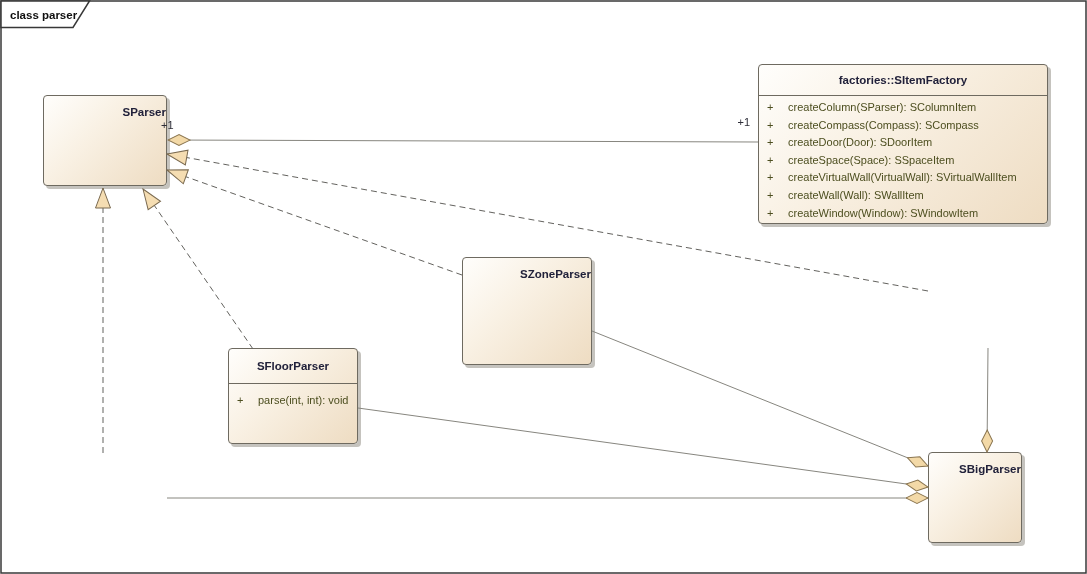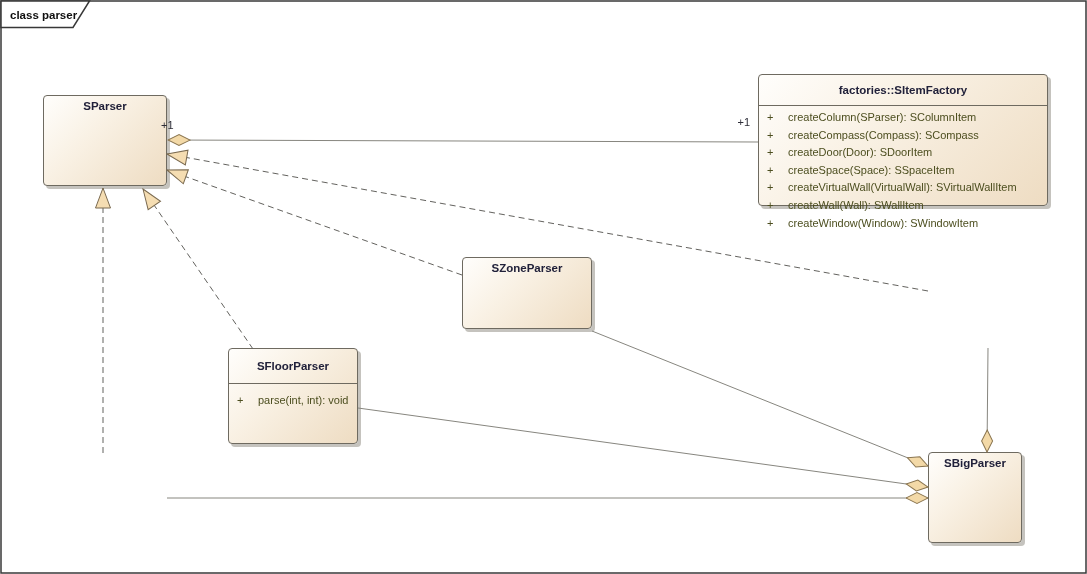--- a/index.html
+++ b/index.html
@@ -11,21 +11,21 @@
     position:absolute;box-sizing:border-box;
     border:1px solid #6e6a60;border-radius:4px;
     background:linear-gradient(135deg,#fffefc 0%,#f9f1e4 40%,#eedcc2 100%);
     box-shadow:3px 3px 0 rgba(150,146,136,.55);
     z-index:1;
   }
   .cls .title{
     font-weight:bold;font-size:11.5px;color:#21213a;
     text-align:center;white-space:nowrap;
   }
-  .cls.simple .title{padding-top:4px;}
+  .cls.simple .title{padding-top:10px;text-align:right;}
   .cls .hdr{display:flex;align-items:center;justify-content:center;}
   .cls.factory .hdr{height:30px;}
   .cls.floor .hdr{height:34px;}
   .methods{border-top:1px solid #6e6a60;padding-top:3px;}
   .mrow{
     display:flex;font-size:11px;color:#4c4e1f;
     line-height:17.6px;padding-left:8px;white-space:nowrap;
   }
   .mrow .vis{width:21px;flex:none;}
   .cls.floor .methods{padding-top:7px;}
@@ -38,21 +38,21 @@
 </style>
 </head>
 <body>
 
 <div id="canvas">
 
   <div class="cls simple" style="left:43px;top:95px;width:124px;height:91px;">
     <div class="title">SParser</div>
   </div>
 
-  <div class="cls factory" style="left:758px;top:74px;width:290px;height:132px;">
+  <div class="cls factory" style="left:758px;top:64px;width:290px;height:160px;">
     <div class="hdr">
         <span class="title">factories::SItemFactory</span>
       </div>
     <div class="methods">
       <div class="mrow">
           <span class="vis">+</span>
           <span class="sig">createColumn(SParser): SColumnItem</span>
         </div>
       <div class="mrow">
           <span class="vis">+</span>
@@ -74,21 +74,21 @@
           <span class="vis">+</span>
           <span class="sig">createWall(Wall): SWallItem</span>
         </div>
       <div class="mrow">
           <span class="vis">+</span>
           <span class="sig">createWindow(Window): SWindowItem</span>
         </div>
     </div>
   </div>
 
-  <div class="cls simple" style="left:462px;top:257px;width:130px;height:72px;">
+  <div class="cls simple" style="left:462px;top:257px;width:130px;height:108px;">
     <div class="title">SZoneParser</div>
   </div>
 
 
   <div class="cls floor" style="left:228px;top:348px;width:130px;height:96px;">
     <div class="hdr">
         <span class="title">SFloorParser</span>
       </div>
     <div class="methods">
       <div class="mrow">

